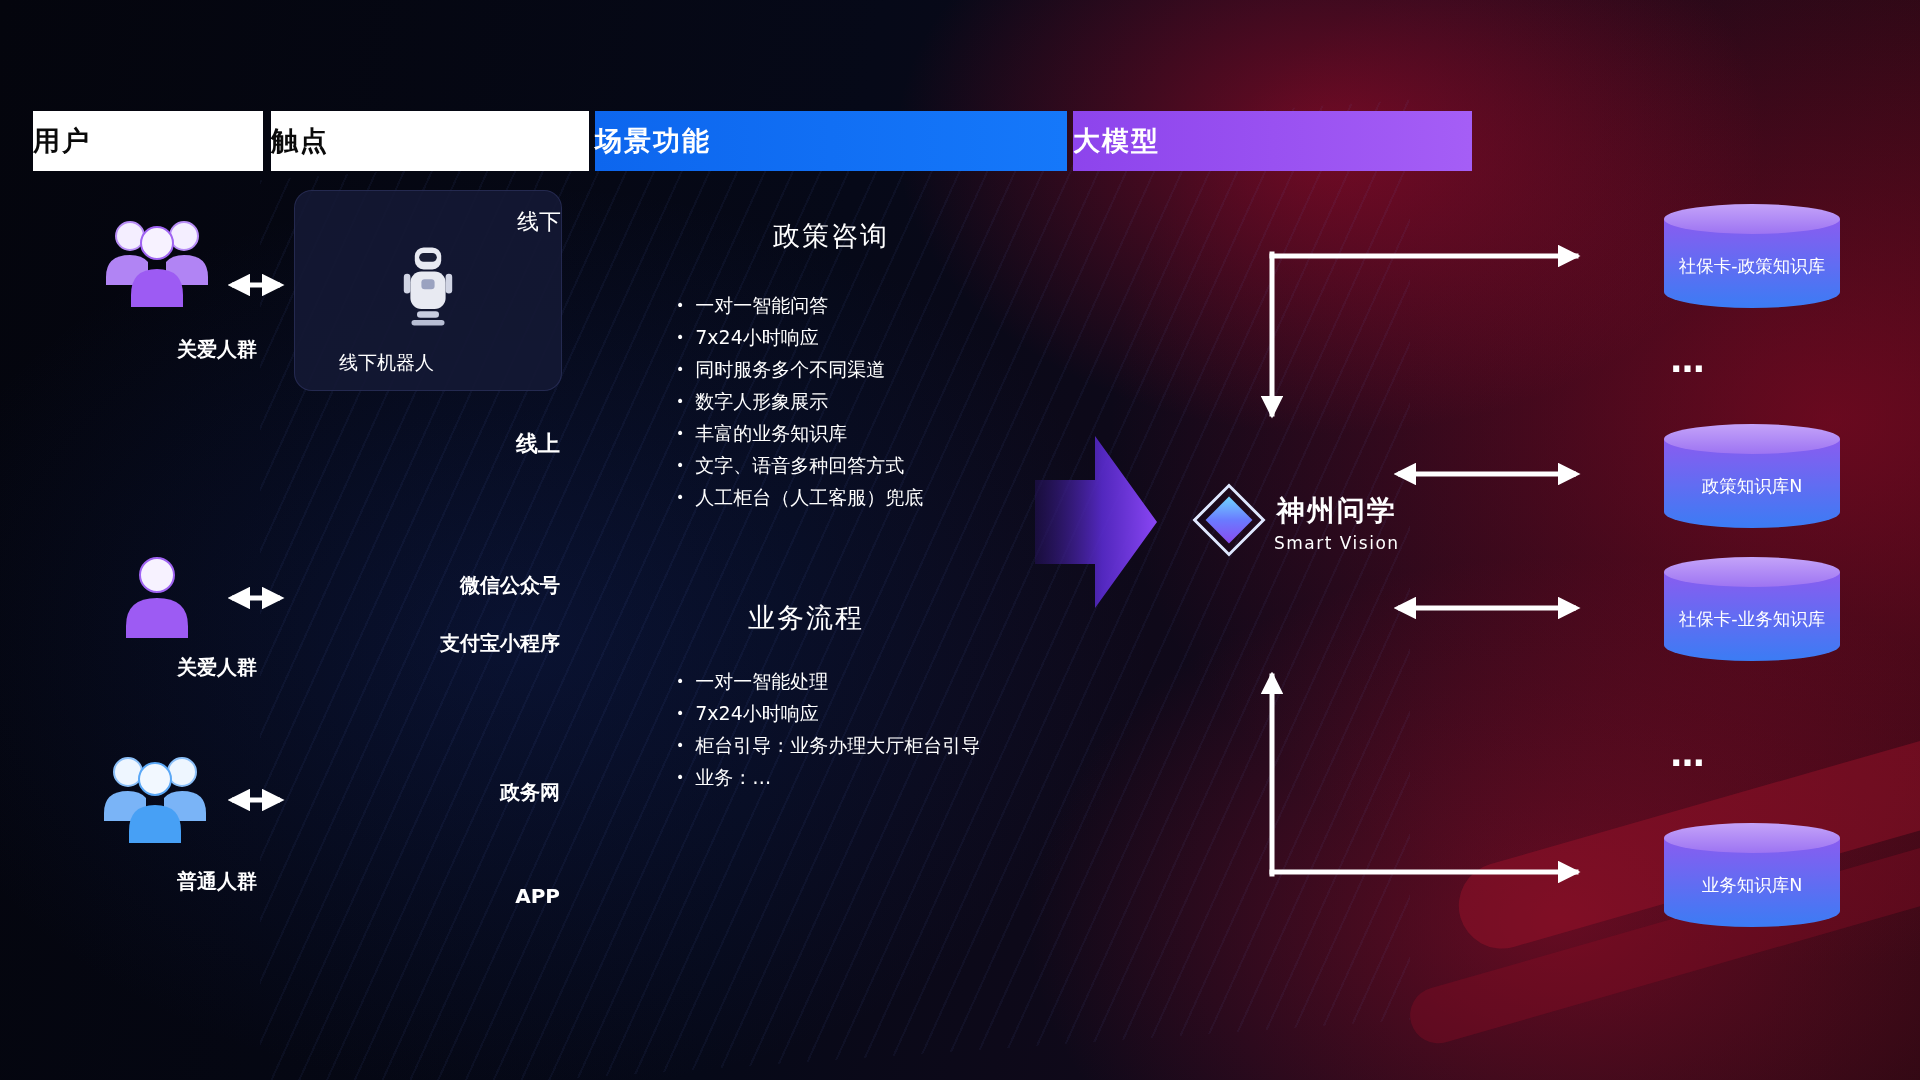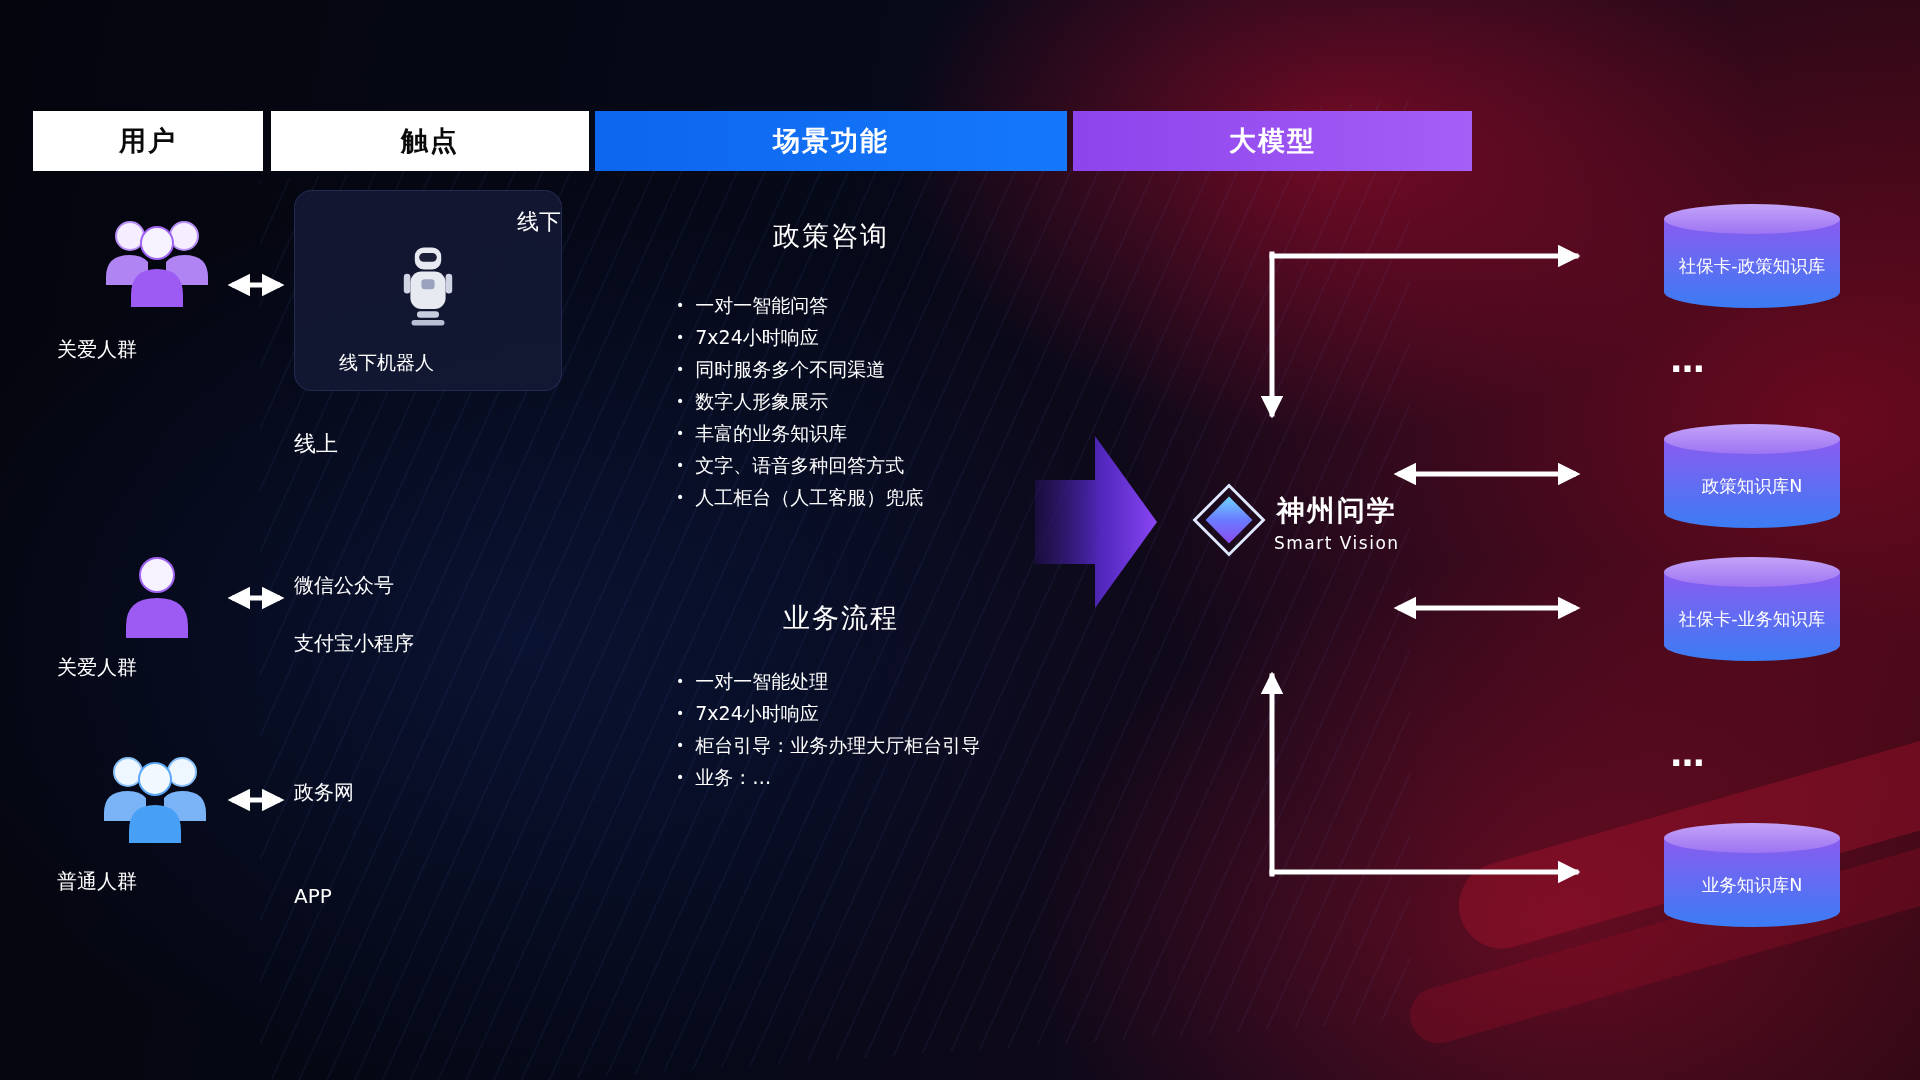--- a/index.html
+++ b/index.html
@@ -13,28 +13,28 @@
       radial-gradient(900px 650px at 520px 640px, rgba(25,55,150,.22), transparent 70%),
       linear-gradient(100deg,#04050d 0%,#060918 42%,#13091a 68%,#260812 100%);
   }
   .streaks{position:absolute;left:260px;top:140px;width:1150px;height:920px;z-index:1;pointer-events:none;
     background:repeating-linear-gradient(115deg, rgba(110,140,255,0.055) 0 2px, transparent 2px 26px);
     transform:skewY(-4deg);}
   .swoosh{position:absolute;z-index:1;border-radius:60px;transform:rotate(-16deg);}
   .s1{left:1450px;top:800px;width:540px;height:86px;background:rgba(165,18,42,.42);}
   .s2{left:1400px;top:915px;width:580px;height:56px;background:rgba(140,14,36,.38);}
 
-  .hdr{position:absolute;top:111px;height:60px;display:flex;align-items:center;justify-content:center;
+  .hdr{position:absolute;top:111px;height:60px;display:flex;align-items:center;justify-content:flex-start;
     font-size:27px;font-weight:bold;z-index:3;letter-spacing:2px;}
   .hdr-light{background:#ffffff;color:#0a0a0a;}
   .hdr-blue{background:linear-gradient(90deg,#0d66ee,#1578fa);color:#fff;}
   .hdr-purple{background:linear-gradient(90deg,#8d44ec,#a55ef6);color:#fff;}
 
   .t{position:absolute;color:#ffffff;z-index:3;text-align:center;}
-  .center{text-align:left;}
+  .center{text-align:right;font-weight:bold;}
 
   .icon-box{position:absolute;z-index:3;}
 
   .offline-card{position:absolute;left:294px;top:190px;width:266px;height:199px;z-index:3;
     background:rgba(20,24,52,.9);border:1px solid rgba(120,130,220,.18);border-radius:18px;}
   .offline-title{position:absolute;left:0;top:16px;width:100%;text-align:right;color:#fff;font-size:22px;}
   .offline-caption{position:absolute;left:0;bottom:14px;width:100%;text-align:left;color:#fff;font-size:19px;padding-left:44px;}
   .robot-wrap{position:absolute;left:0;top:52px;width:100%;display:flex;justify-content:center;}
 
   .sec-title{position:absolute;width:300px;text-align:center;color:#fff;font-size:27px;z-index:3;letter-spacing:2px;}
@@ -158,21 +158,21 @@
   <ul class="blist" style="top:289px;">
     <li>一对一智能问答</li>
     <li>7x24小时响应</li>
     <li>同时服务多个不同渠道</li>
     <li>数字人形象展示</li>
     <li>丰富的业务知识库</li>
     <li>文字、语音多种回答方式</li>
     <li>人工柜台（人工客服）兜底</li>
   </ul>
 
-  <div class="sec-title" style="left:691px;top:600px;">业务流程</div>
+  <div class="sec-title" style="left:656px;top:600px;">业务流程</div>
   <ul class="blist" style="top:665px;">
     <li>一对一智能处理</li>
     <li>7x24小时响应</li>
     <li>柜台引导：业务办理大厅柜台引导</li>
     <li>业务：…</li>
   </ul>
 
   <div class="icon-box" style="left:1035px;top:428px;">
     <svg width="122" height="188" viewBox="0 0 122 188">
       <defs>

